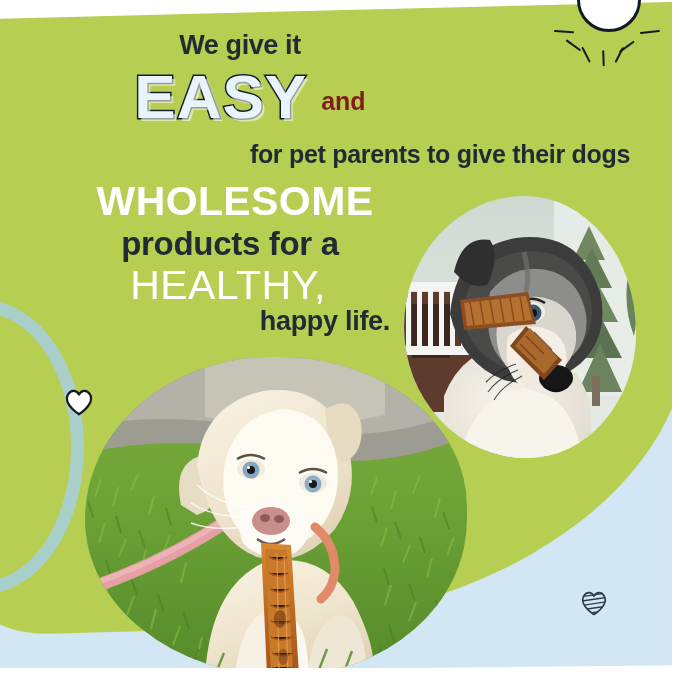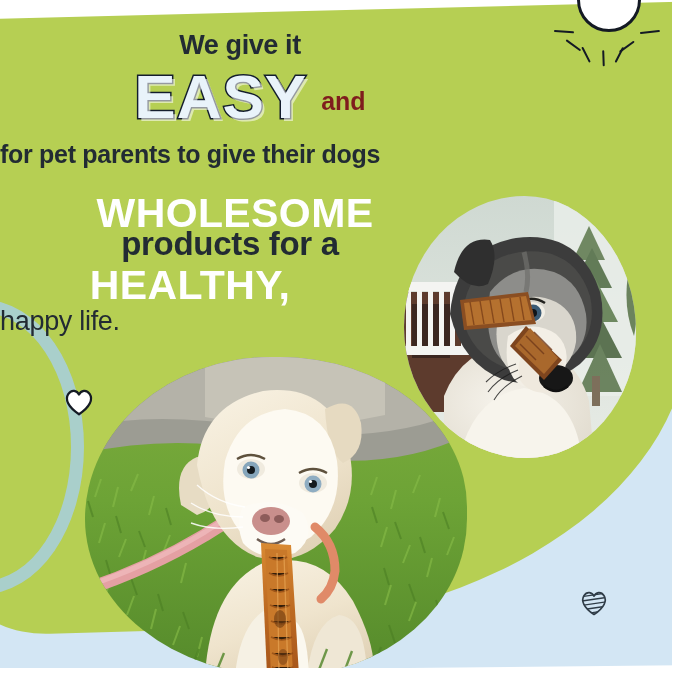--- a/index.html
+++ b/index.html
@@ -55,25 +55,25 @@
   .l1{font-size:27px;font-weight:700;letter-spacing:-.4px;position:absolute;left:0;top:30px;width:480px;text-align:center;}
   .bigrow{position:absolute;left:0;top:56px;width:500px;display:flex;align-items:center;justify-content:center;gap:14px;margin-top:10px;}
   .outline-word{
     font-size:62px;font-weight:800;letter-spacing:1px;line-height:1;
     color:#e9f3fa;
     -webkit-text-stroke:3px #141e2e;
     paint-order:stroke fill;
     text-shadow: 3px 3px 0 rgba(255,255,255,.55);
   }
   .and{font-size:25px;font-weight:700;color:#7f1d1d;position:relative;top:4px;}
-  .l3{font-size:25px;font-weight:700;letter-spacing:-.3px;position:absolute;left:0;top:140px;width:630px;text-align:left;}
-  .l4{font-size:41px;font-weight:800;letter-spacing:.4px;color:#ffffff;position:absolute;left:0;top:178px;width:470px;text-align:center;margin-top:12px;}
+  .l3{font-size:25px;font-weight:700;letter-spacing:-.3px;position:absolute;left:0;top:140px;width:630px;text-align:right;}
+  .l4{font-size:41px;font-weight:800;letter-spacing:.4px;color:#ffffff;position:absolute;left:0;top:178px;width:470px;text-align:center;}
   .l5{font-size:33px;font-weight:700;letter-spacing:-.3px;position:absolute;left:0;top:225px;width:460px;text-align:center;}
-  .l6{font-size:41px;font-weight:700;letter-spacing:.4px;color:#ffffff;position:absolute;left:0;top:262px;width:380px;text-align:center;}
-  .l7{font-size:27px;font-weight:400;letter-spacing:-.3px;position:absolute;left:0;top:306px;width:390px;text-align:left;}
+  .l6{font-size:41px;font-weight:400;letter-spacing:.4px;color:#ffffff;position:absolute;left:0;top:262px;width:380px;text-align:center;padding-left:38px;}
+  .l7{font-size:27px;font-weight:700;letter-spacing:-.3px;position:absolute;left:0;top:306px;width:390px;text-align:right;}
 
   
   .photo{position:absolute;overflow:hidden;}
   .photo-husky{
     left:404px;top:196px;width:232px;height:262px;
     border-radius:52% 48% 47% 53% / 50% 52% 48% 50%;
   }
   .photo-lab{
     left:85px;top:357px;width:382px;height:318px;
     border-radius:50% 50% 48% 52% / 52% 48% 50% 50%;

